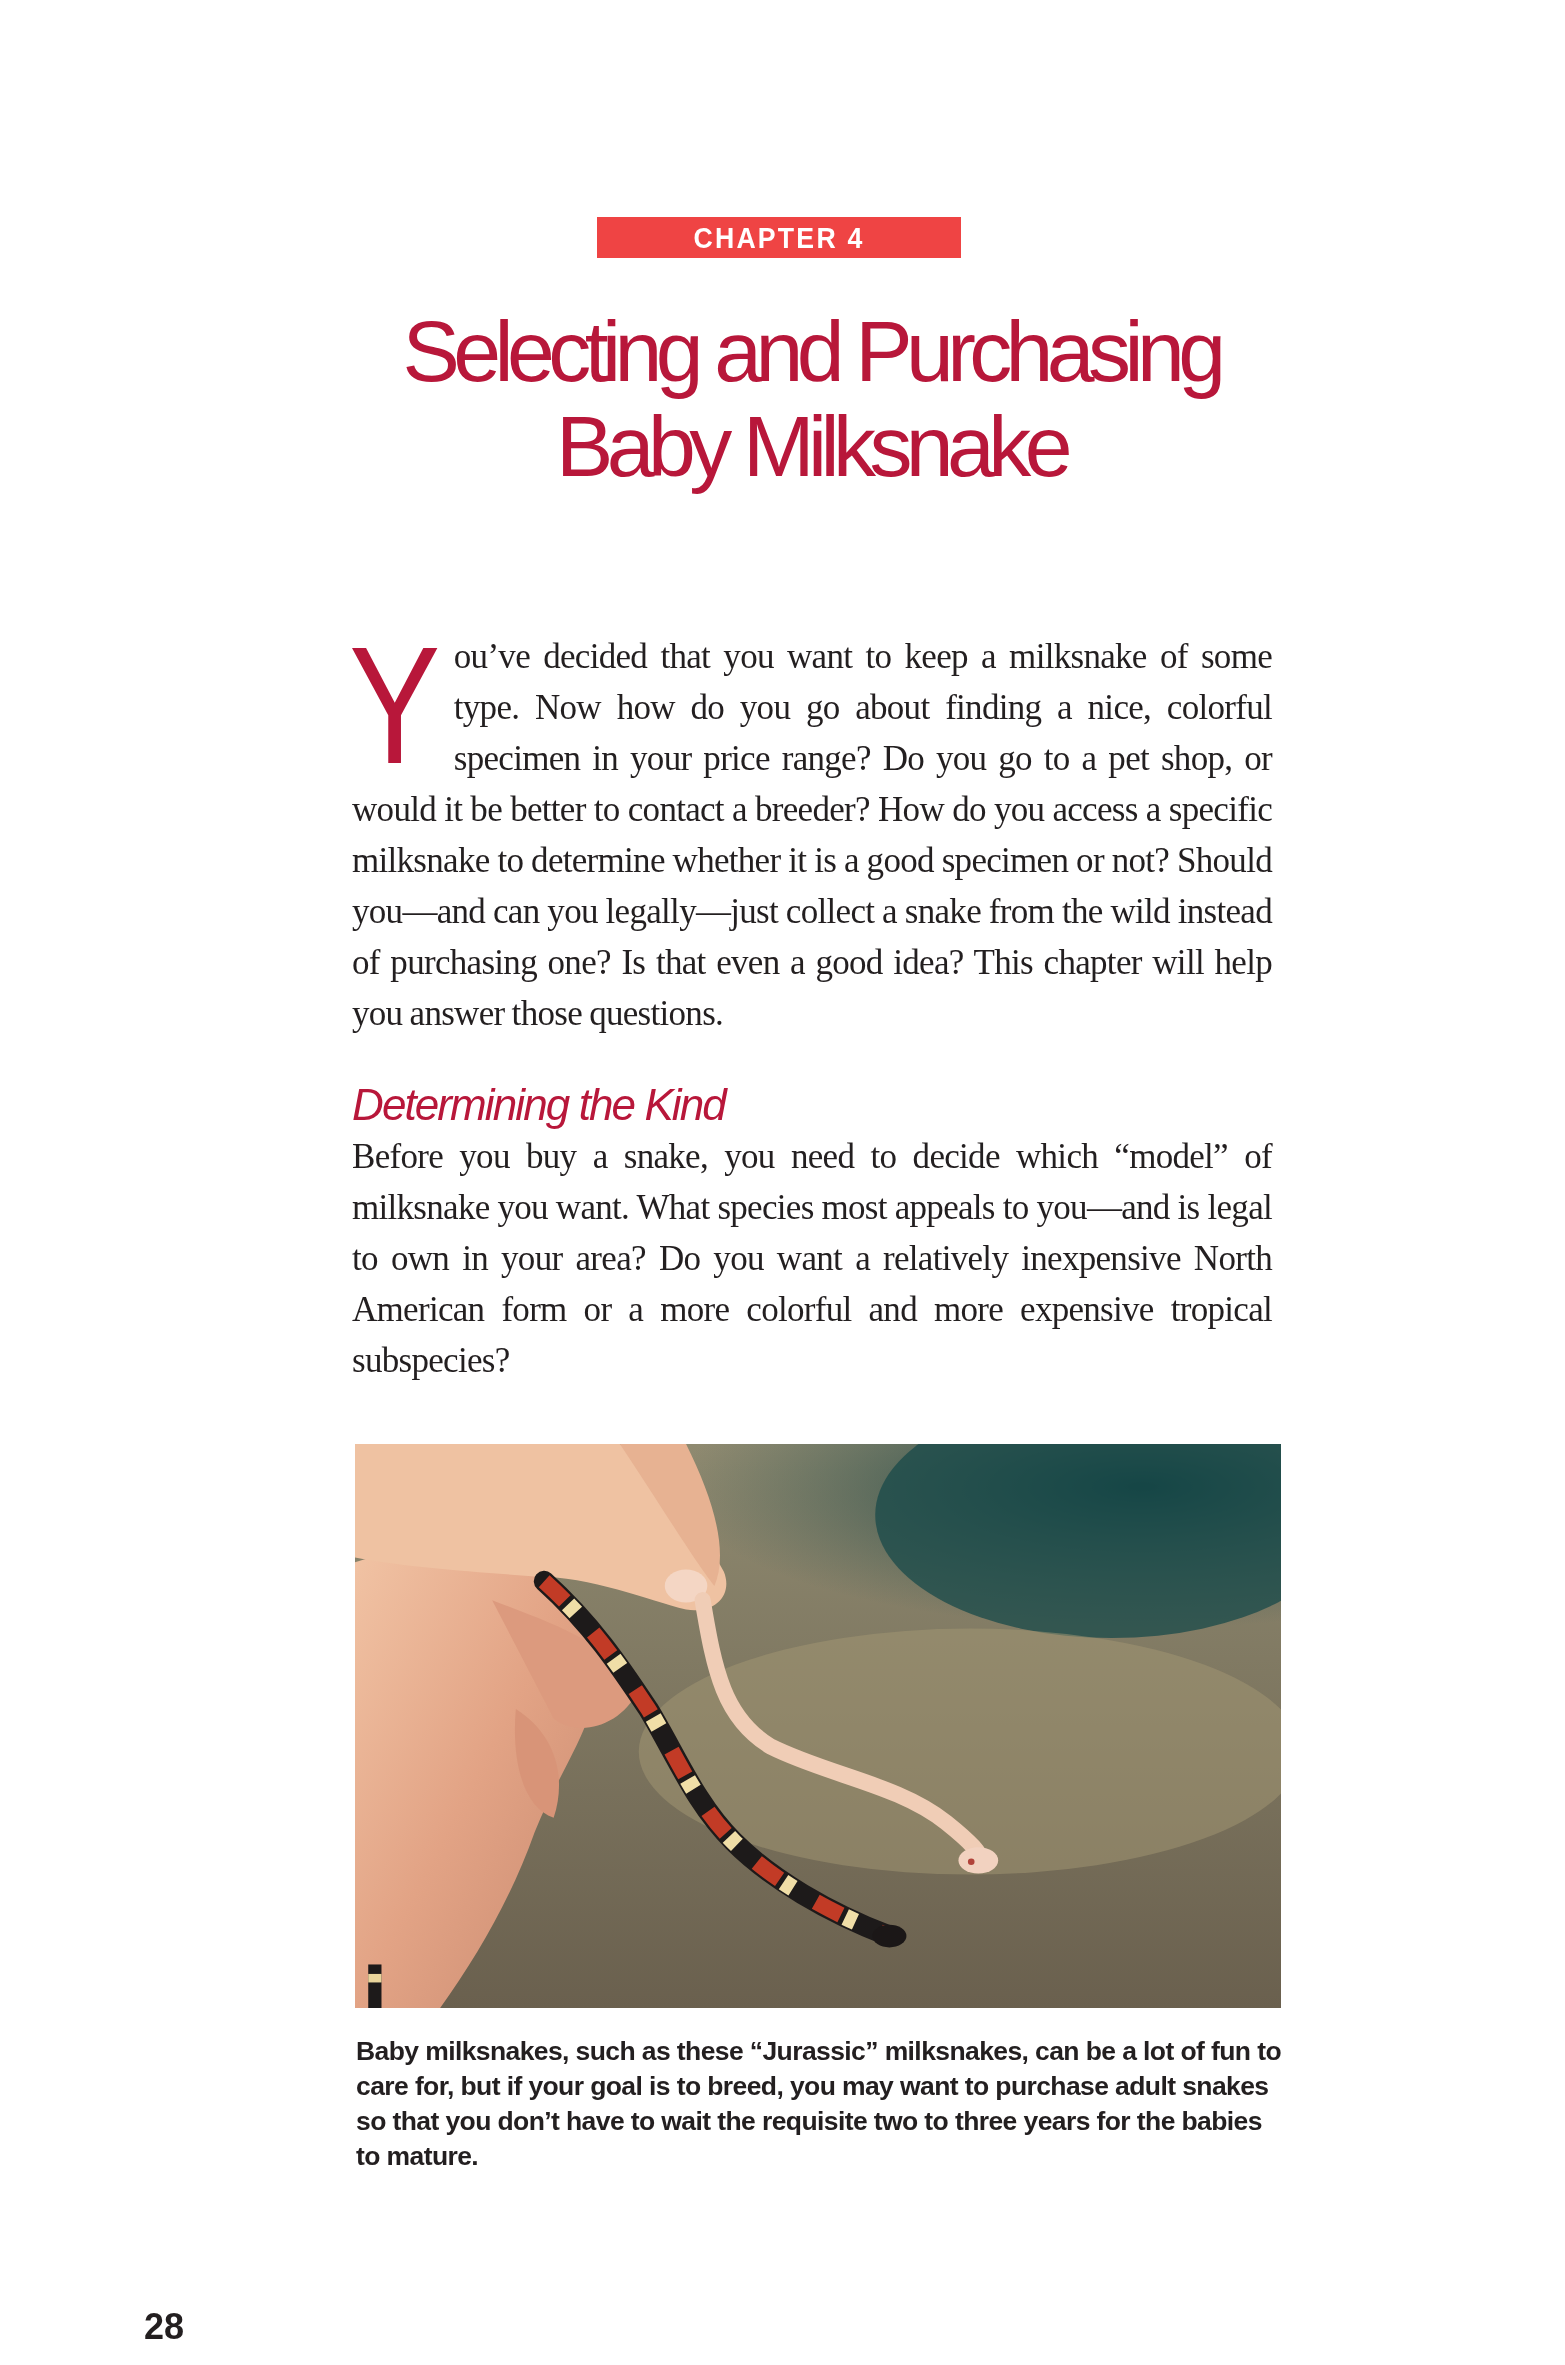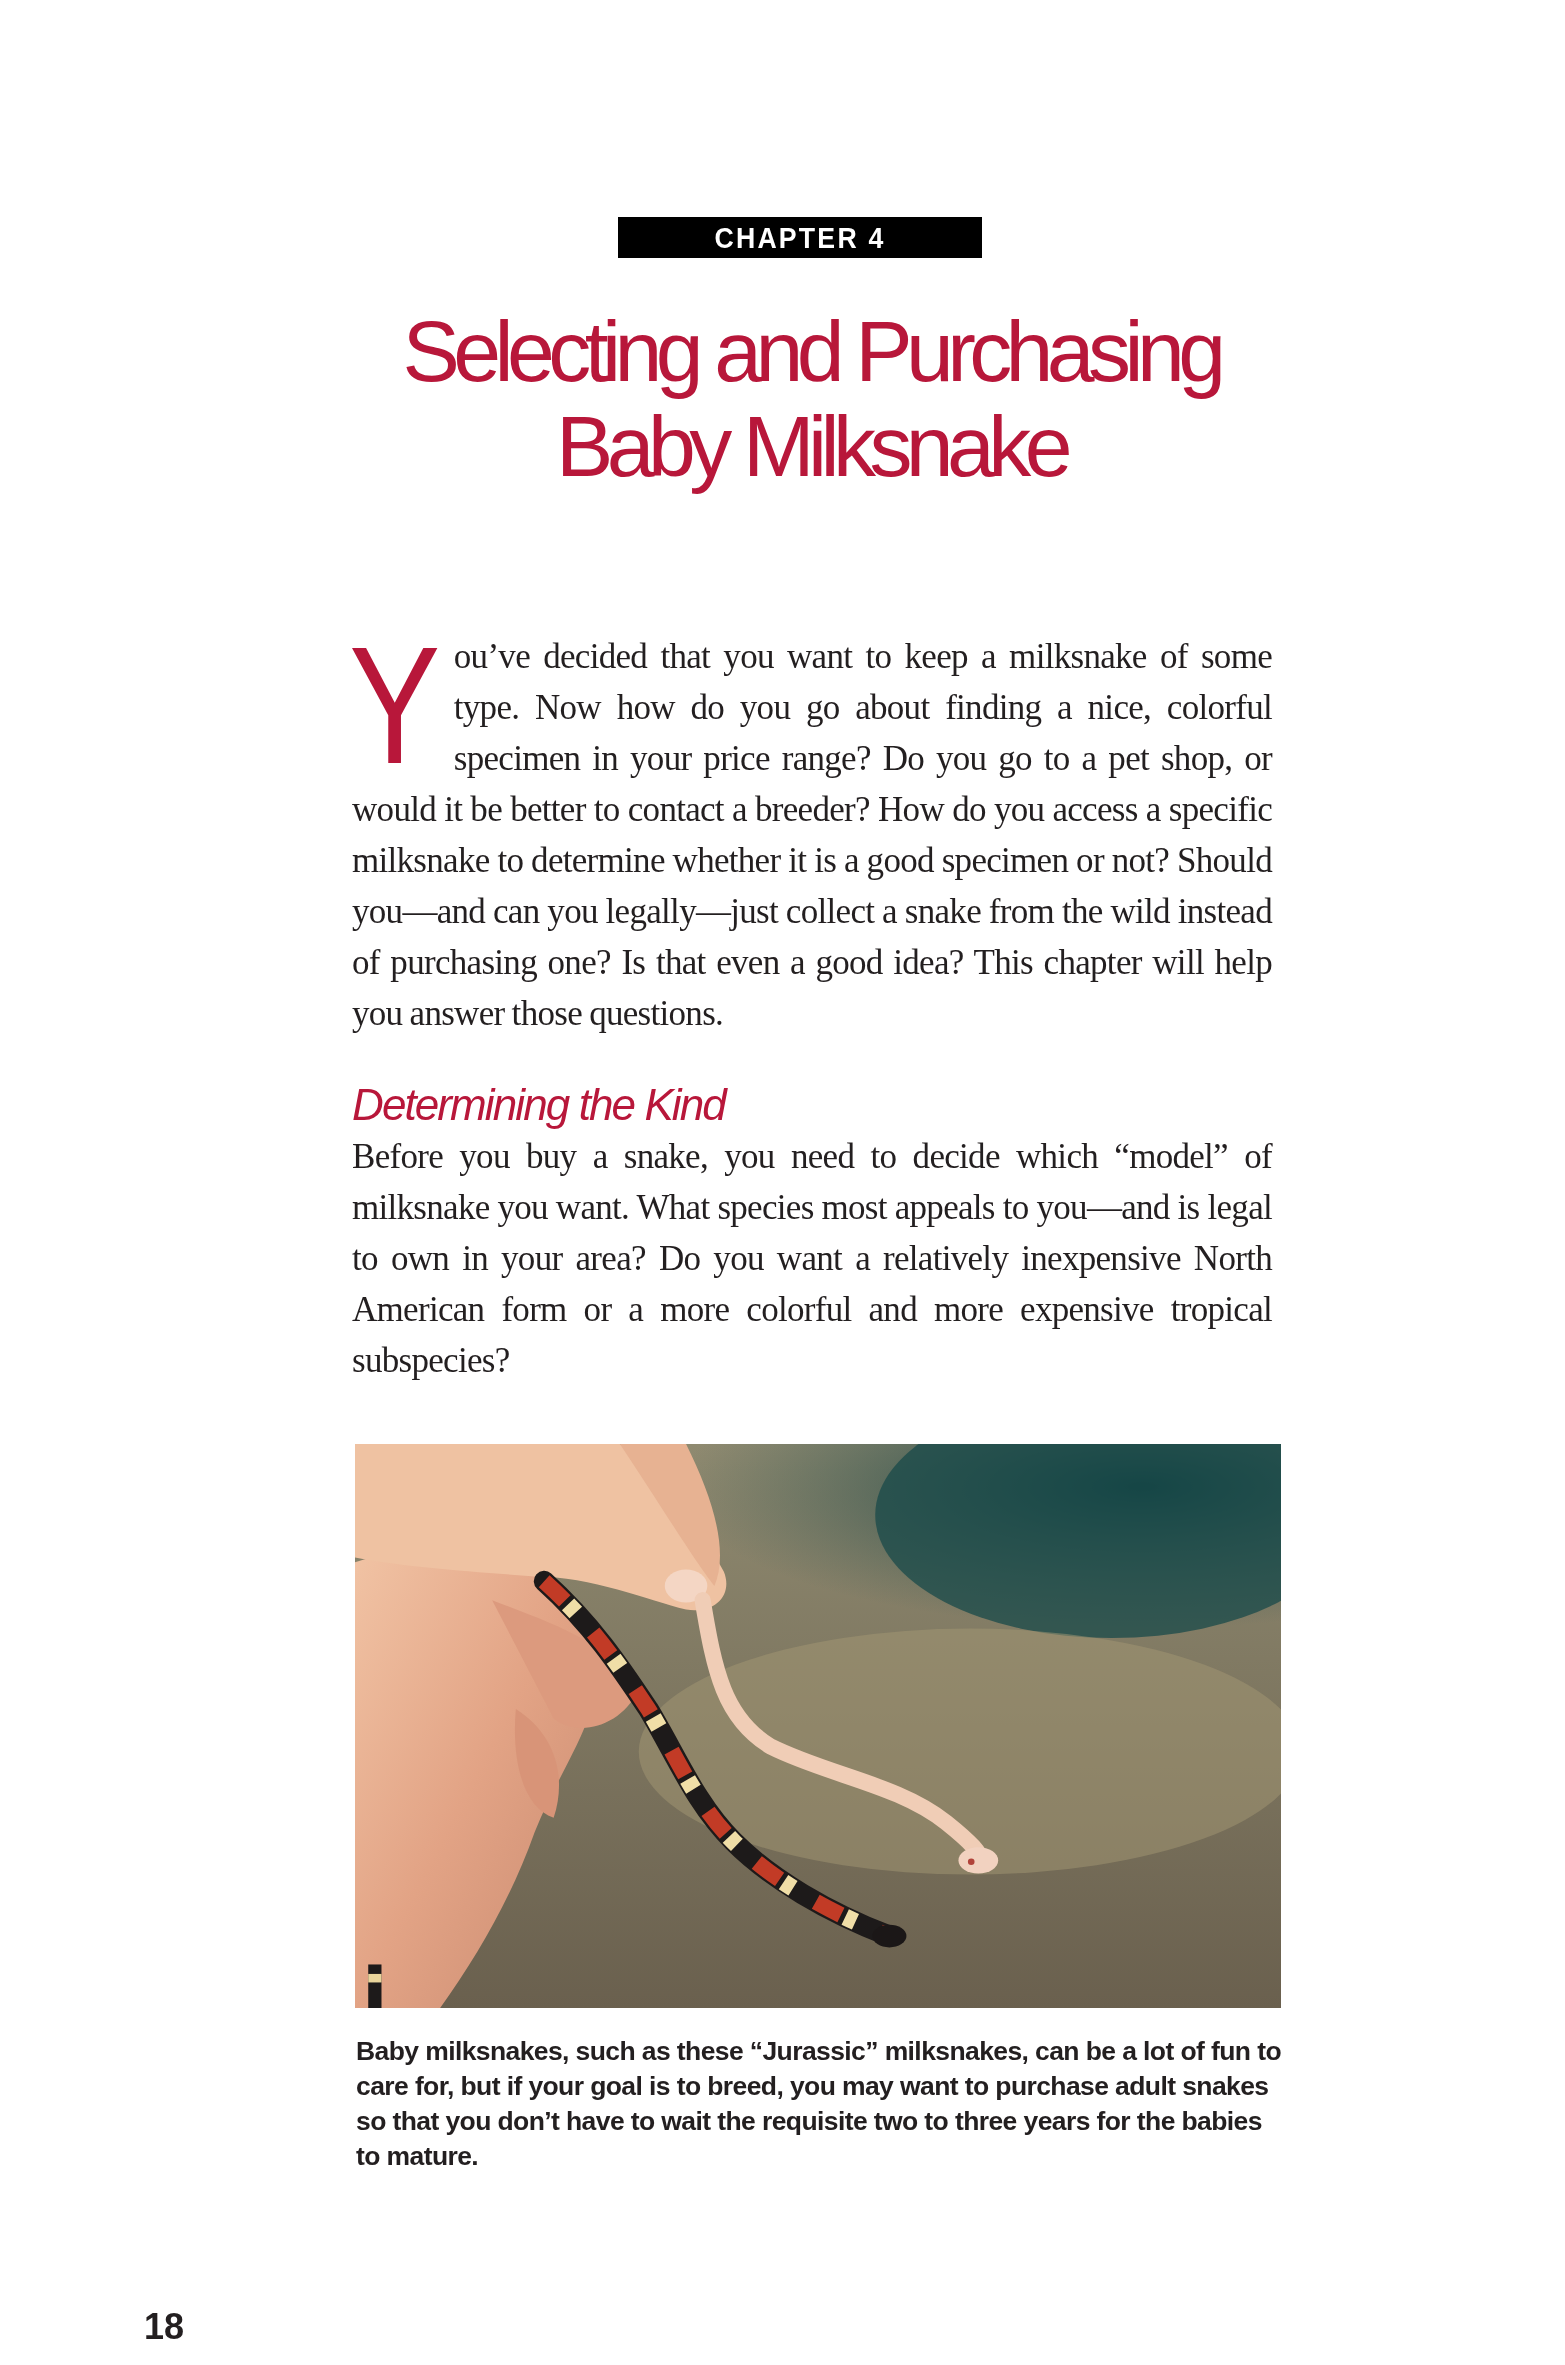--- a/index.html
+++ b/index.html
@@ -15,25 +15,25 @@
     }
     .page {
       position: absolute;
       left: 0; top: 0;
       width: 1565px;
       height: 2414px;
       background: #ffffff;
     }
     .chapter-bar {
       position: absolute;
-      left: 618px;
+      left: 597px;
       top: 217px;
       width: 364px;
       height: 41px;
-      background: #000000;
+      background: #ef4444;
       display: flex;
       align-items: center;
       justify-content: center;
     }
     .chapter-bar span {
       font-family: "Liberation Sans", sans-serif;
       font-weight: bold;
       font-size: 29px;
       letter-spacing: 2.4px;
       color: #ffffff;
@@ -207,16 +207,16 @@
       <path d="M400 290 C 500 380, 560 470, 620 560 C 680 660, 720 760, 800 840 C 880 920, 1000 990, 1130 1040" stroke="#f0dea7" stroke-width="36" fill="none" stroke-dasharray="24 126" stroke-dashoffset="-70" stroke-linecap="butt"></path>
       <ellipse cx="1130" cy="1040" rx="36" ry="24" fill="#1b1717"></ellipse>
 
       <rect x="28" y="1100" width="28" height="92" fill="#1d1a1a"></rect>
       <rect x="28" y="1120" width="28" height="18" fill="#e9d49b"></rect>
     </svg>
   </div>
 
   <p class="caption">Baby milksnakes, such as these “Jurassic” milksnakes, can be a lot of fun to care for, but if your goal is to breed, you may want to purchase adult snakes so that you don’t have to wait the requisite two to three years for the babies to mature.</p>
 
-  <div class="page-number">18</div>
+  <div class="page-number">28</div>
 
 </div>
 
 
 </body></html>

